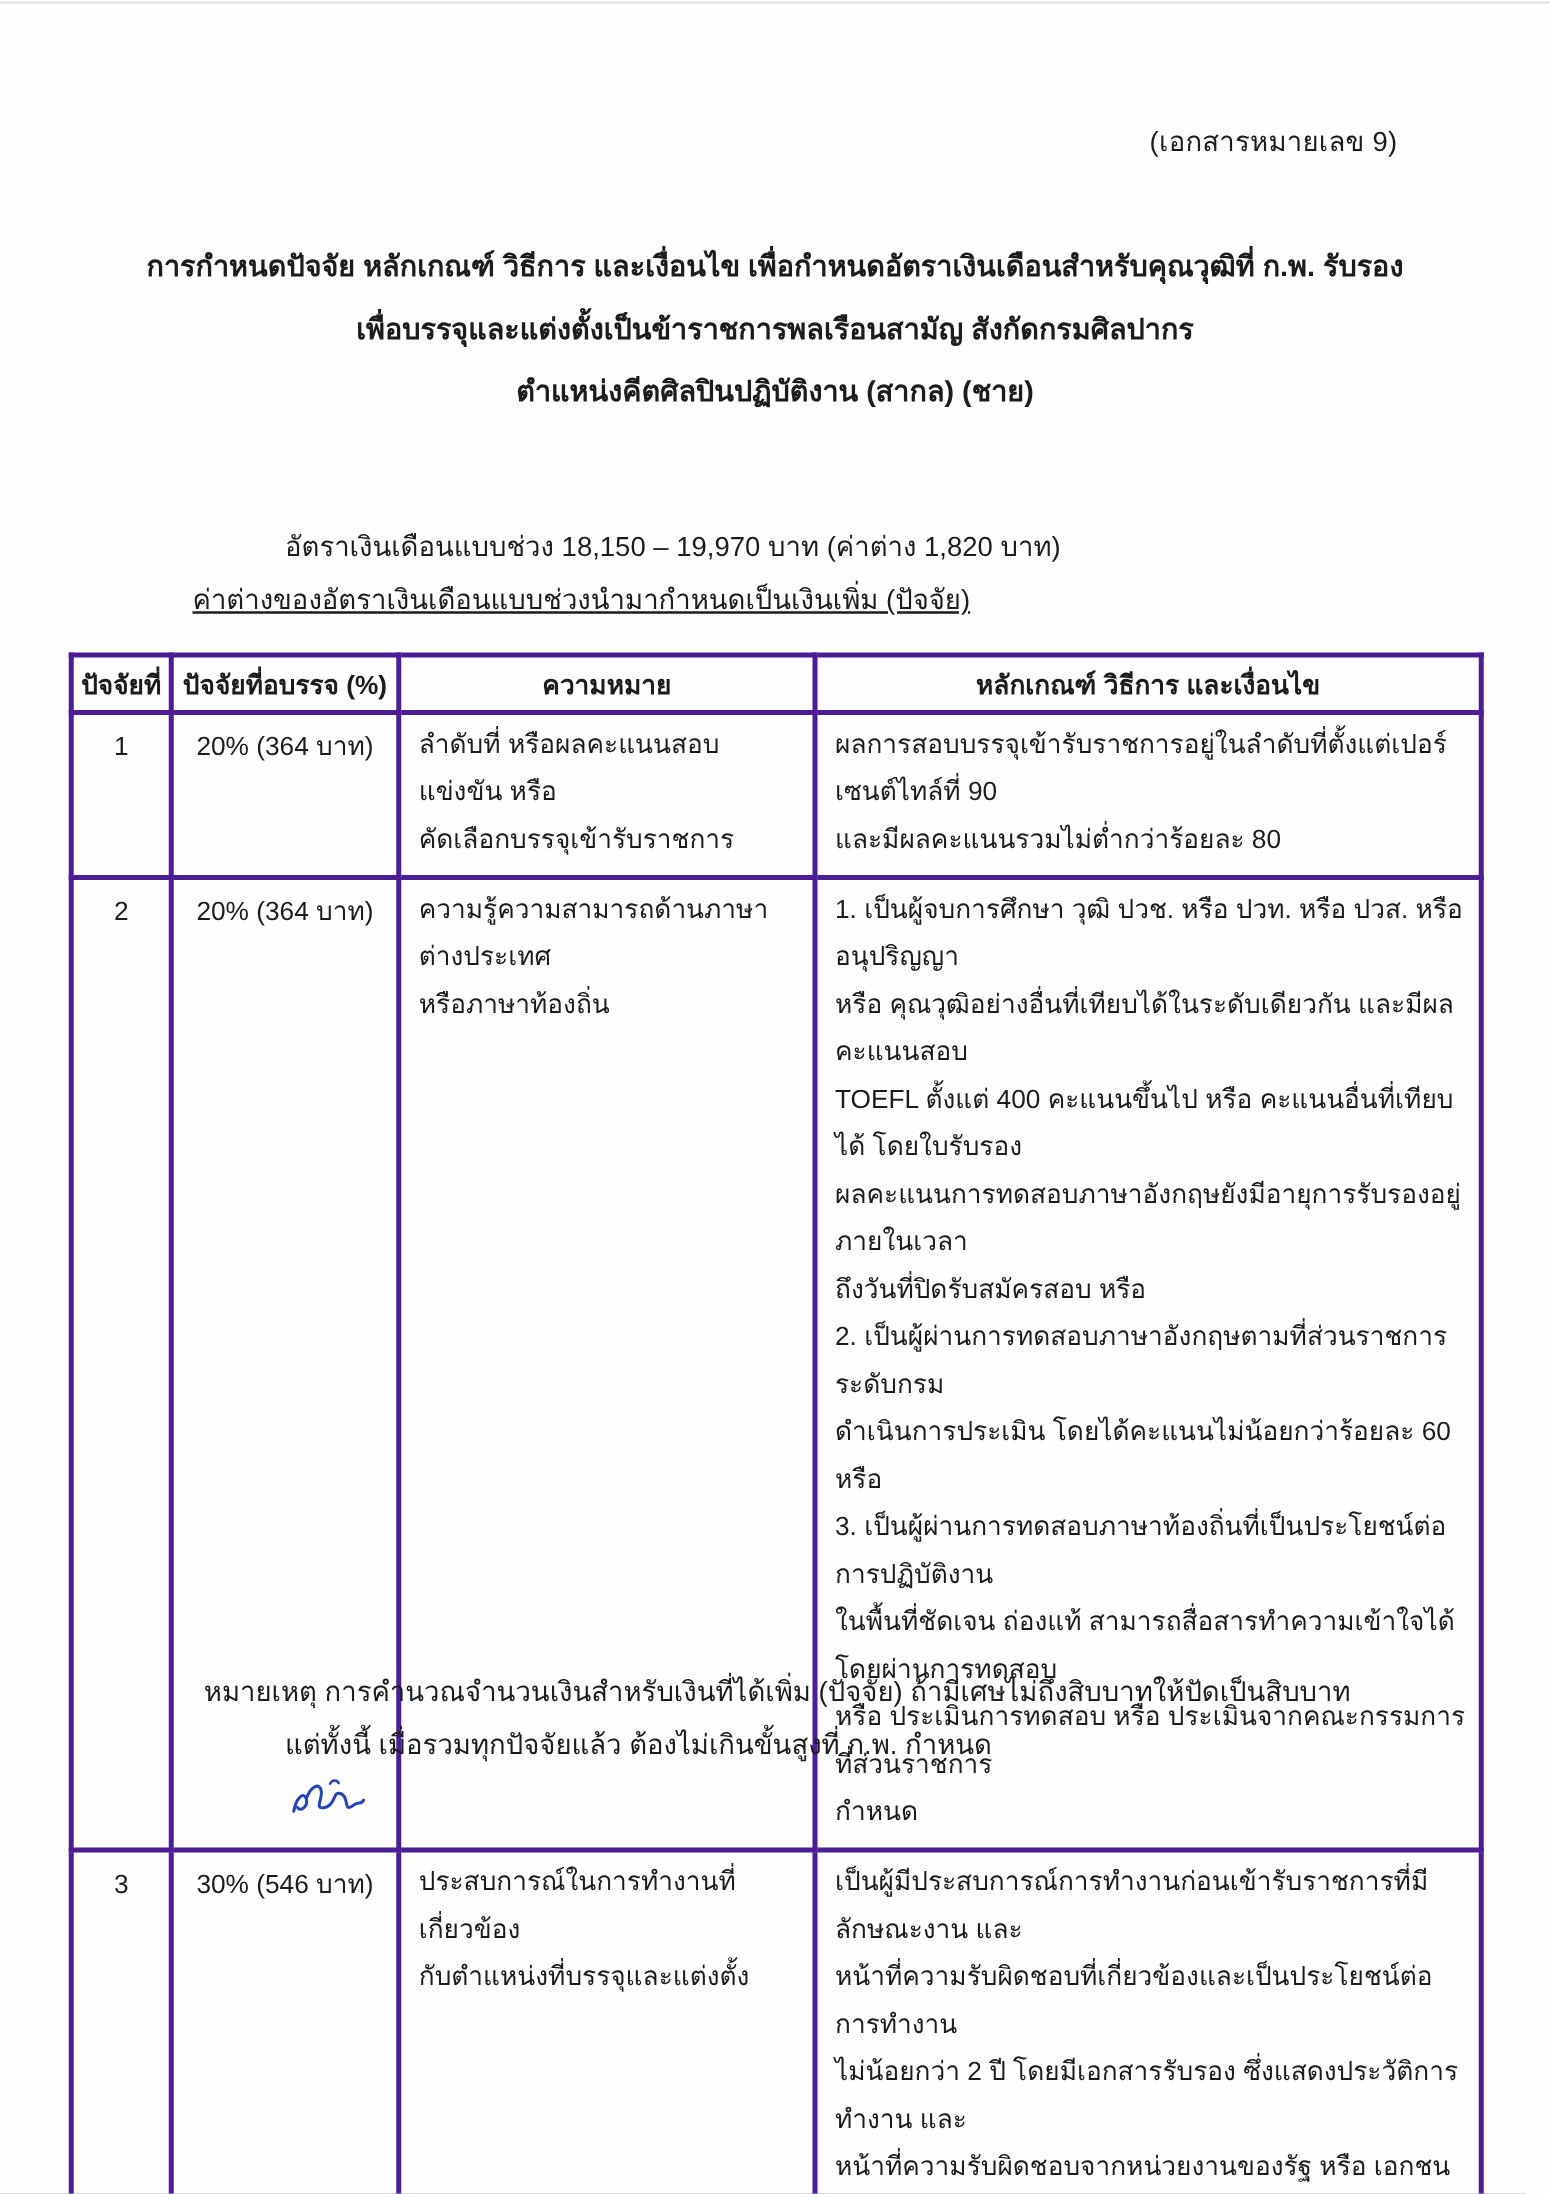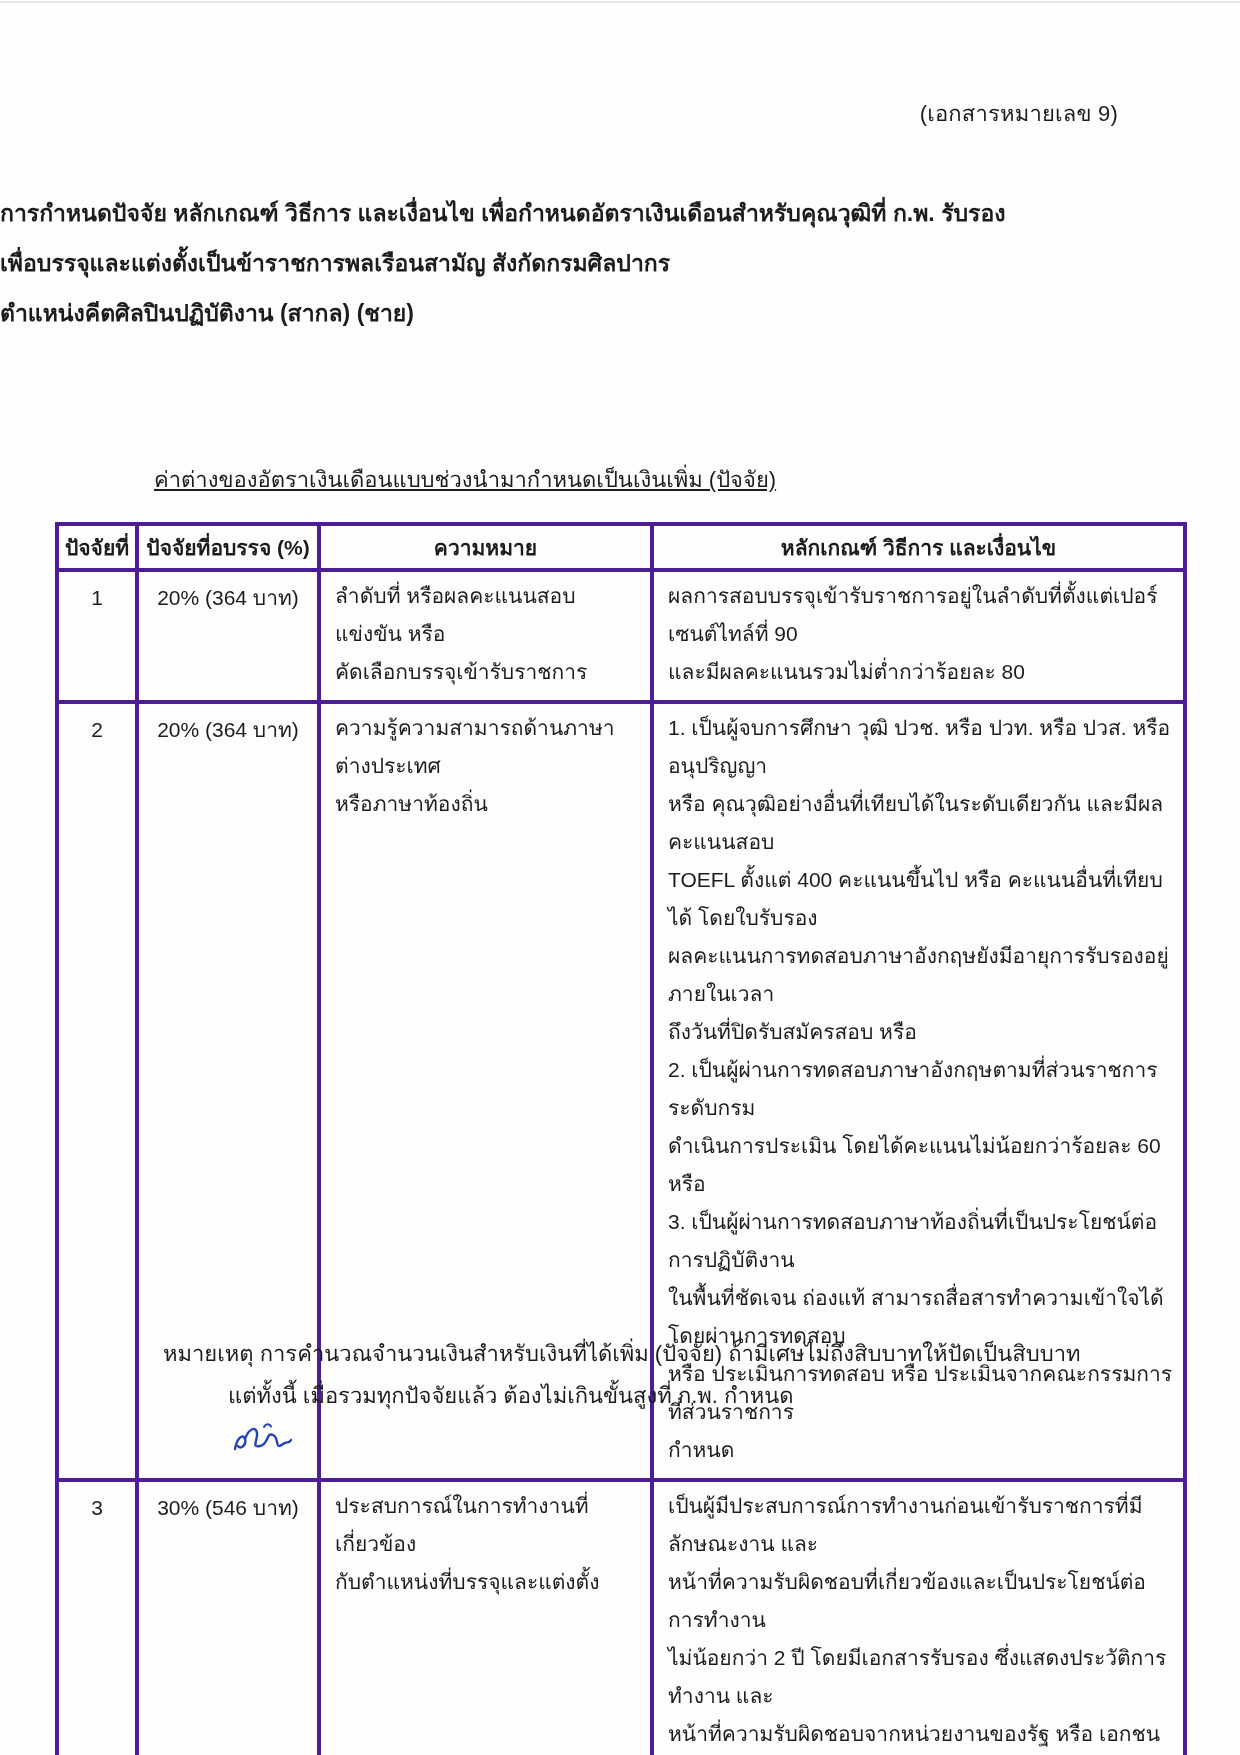--- a/index.html
+++ b/index.html
@@ -30,20 +30,21 @@
     right: 122px;
     font-size: 22px;
     letter-spacing: 0.2px;
   }
 
   .title-block {
     position: absolute;
     top: 188px;
     left: 0;
     width: 100%;
+    text-align: center;
     font-size: 23px;
     font-weight: 700;
   }
   .title-block .title-line { line-height: 50px; }
 
   .intro-heading {
     position: absolute;
     left: 160px;
     top: 372px;
     font-size: 23px;
@@ -126,20 +127,21 @@
 <div class="page">
 
   <div class="doc-number">(เอกสารหมายเลข 9)</div>
 
   <div class="title-block">
     <div class="title-line">การกำหนดปัจจัย หลักเกณฑ์ วิธีการ และเงื่อนไข เพื่อกำหนดอัตราเงินเดือนสำหรับคุณวุฒิที่ ก.พ. รับรอง</div>
     <div class="title-line">เพื่อบรรจุและแต่งตั้งเป็นข้าราชการพลเรือนสามัญ สังกัดกรมศิลปากร</div>
     <div class="title-line">ตำแหน่งคีตศิลปินปฏิบัติงาน (สากล) (ชาย)</div>
   </div>
 
+  <div class="intro-salary">อัตราเงินเดือนแบบช่วง 18,150 – 19,970 บาท (ค่าต่าง 1,820 บาท)</div>
   <div class="intro-diff">ค่าต่างของอัตราเงินเดือนแบบช่วงนำมากำหนดเป็นเงินเพิ่ม (ปัจจัย)</div>
 
   <table class="factors">
     <colgroup>
       <col class="c-no">
         <col class="c-percent">
         <col class="c-meaning">
         <col class="c-criteria">
     </colgroup>
     <thead>

